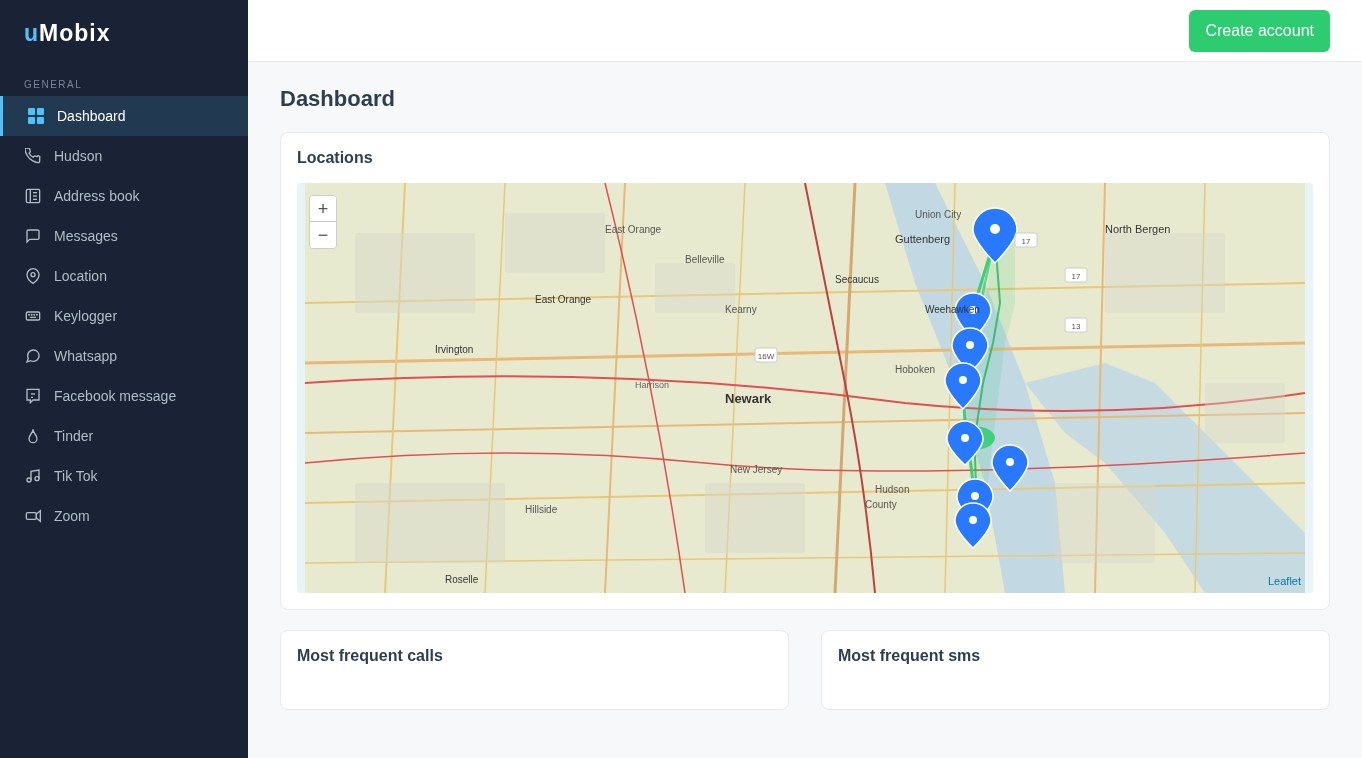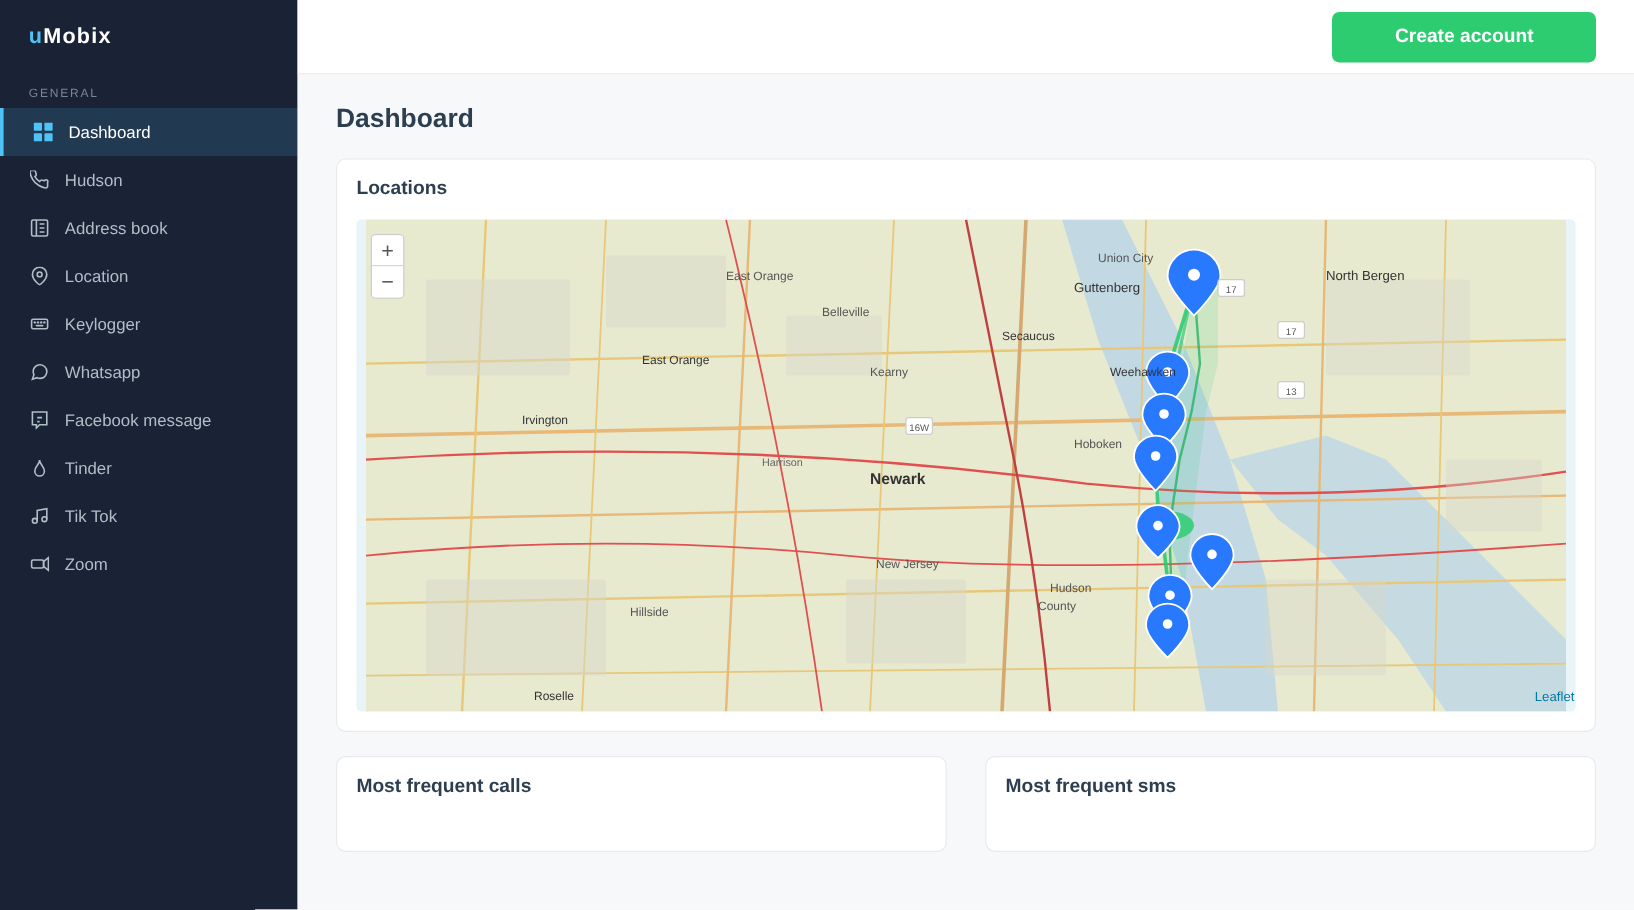--- a/index.html
+++ b/index.html
@@ -11,21 +11,21 @@
       min-width: 248px;
       background: #1a2236;
       color: #fff;
       display: flex;
       flex-direction: column;
       height: 100%;
       overflow-y: auto;
     }
     #sidebar-logo {
       padding: 20px 24px;
-      font-size: 18px;
+      font-size: 23px;
       font-weight: bold;
       color: #fff;
       letter-spacing: 1px;
     }
     #sidebar-logo span { color: #4fc3f7; }
 
     .sidebar-section-label {
       padding: 12px 24px 6px;
       font-size: 10px;
       letter-spacing: 1.5px;
@@ -78,23 +78,23 @@
       align-items: center;
       justify-content: flex-end;
       padding: 0 32px;
       flex-shrink: 0;
     }
     #create-account-btn {
       background: #2ecc71;
       color: #fff;
       border: none;
       border-radius: 6px;
-      padding: 12px 52px;
+      padding: 12px 16px;
       font-size: 16px;
-      font-weight: 700;
+      font-weight: 400;
       cursor: pointer;
     }
 
     
     #content {
       padding: 24px 32px;
       flex: 1;
     }
 
     #page-title {
@@ -160,21 +160,21 @@
       background: #fff;
       border-bottom: 1px solid #ccc;
       line-height: 1;
     }
     .map-zoom-btn:last-child { border-bottom: none; }
 
     
     .leaflet-label {
       position: absolute;
       bottom: 6px;
-      right: 1px;
+      right: 12px;
       font-size: 11px;
       color: #555;
     }
     .leaflet-label a { color: #0078a8; text-decoration: none; }
 
     
     .cards-row {
       display: flex;
       gap: 32px;
     }
@@ -224,20 +224,28 @@
           <rect x="2" y="2" width="20" height="20" rx="2"></rect>
           <line x1="8" y1="2" x2="8" y2="22"></line>
           <line x1="12" y1="7" x2="18" y2="7"></line>
           <line x1="12" y1="12" x2="18" y2="12"></line>
           <line x1="12" y1="17" x2="18" y2="17"></line>
         </svg>
     </span>
     <span>Address book</span>
   </div>
 
+  <div class="sidebar-item">
+    <span class="sidebar-icon">
+      <svg width="16" height="16" viewBox="0 0 24 24" fill="none" stroke="#b0bec5" stroke-width="2">
+          <path d="M21 15a2 2 0 01-2 2H7l-4 4V5a2 2 0 012-2h14a2 2 0 012 2z"></path>
+        </svg>
+    </span>
+    <span>Messages</span>
+  </div>
 
   <div class="sidebar-item">
     <span class="sidebar-icon">
       <svg width="16" height="16" viewBox="0 0 24 24" fill="none" stroke="#b0bec5" stroke-width="2">
           <path d="M21 10c0 7-9 13-9 13s-9-6-9-13a9 9 0 0118 0z"></path>
           <circle cx="12" cy="10" r="3"></circle>
         </svg>
     </span>
     <span>Location</span>
   </div>

